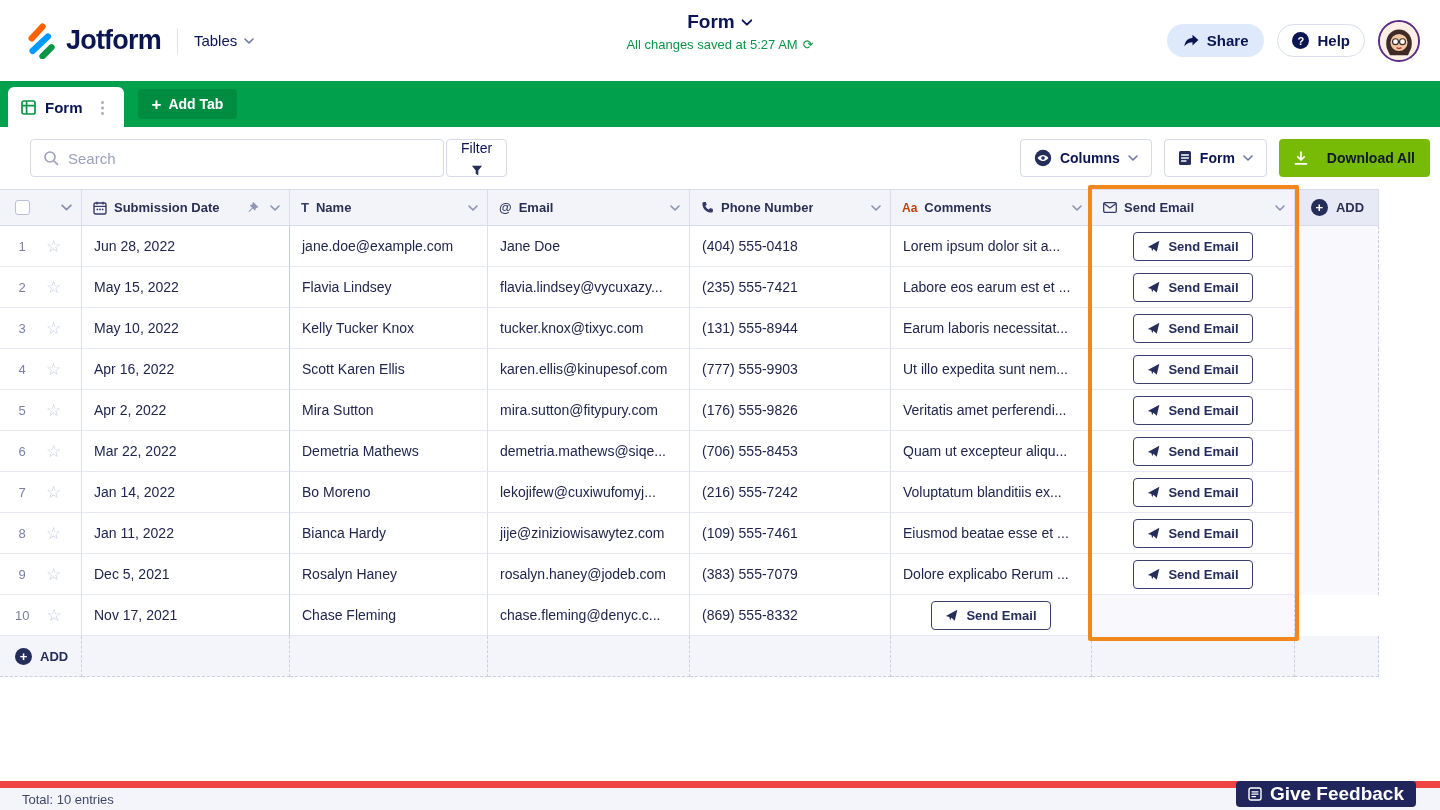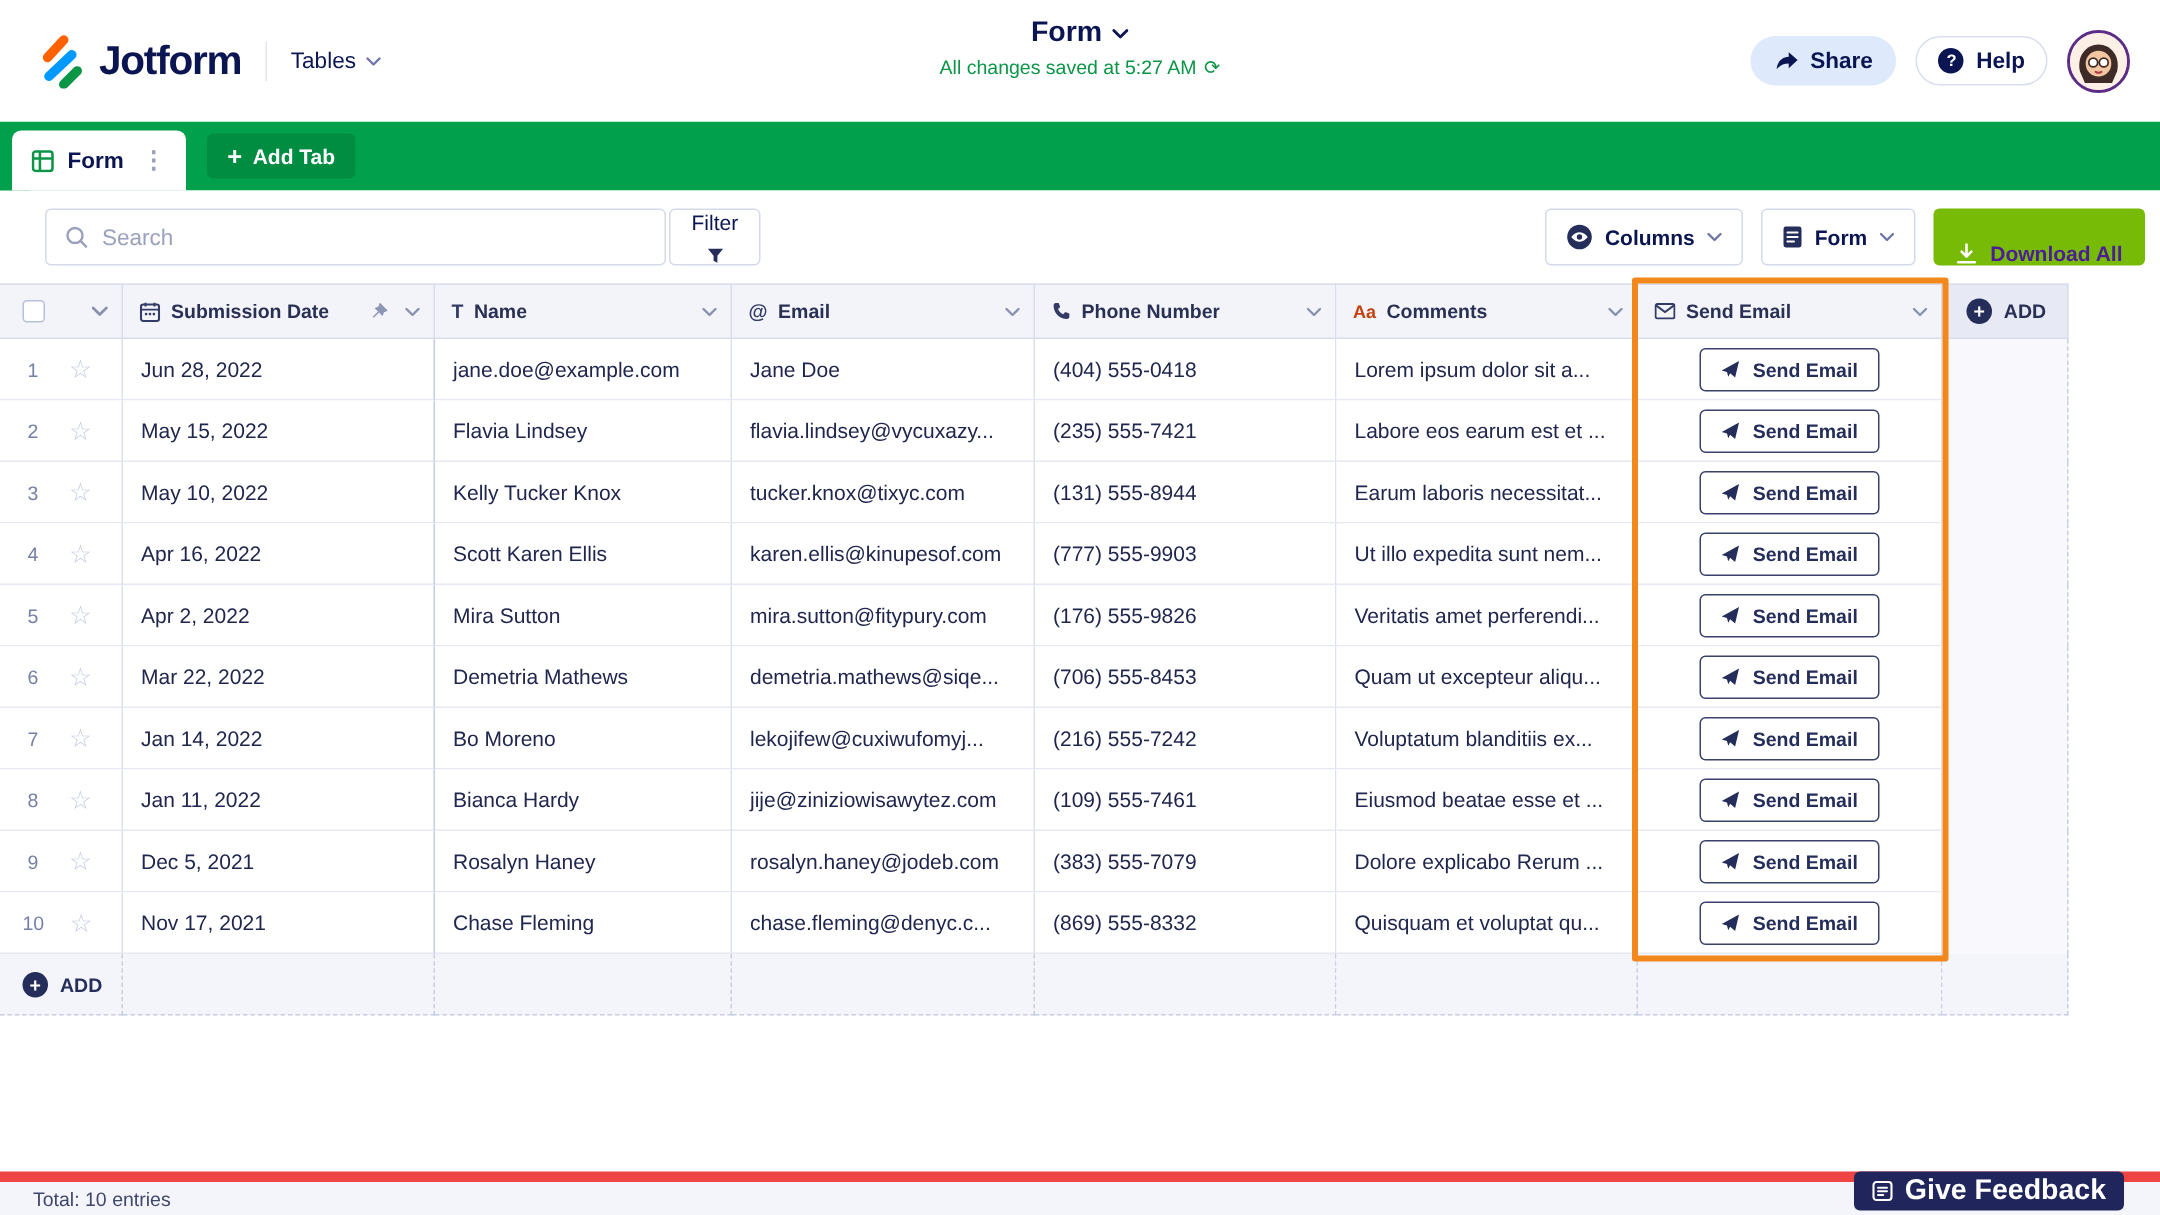--- a/index.html
+++ b/index.html
@@ -31,21 +31,21 @@
   .add-tab-plus { font-size:17px; font-weight:bold; line-height:1; }
 
   
   .toolbar { height:62px; display:flex; align-items:center; padding:0 10px; background:#fff;margin-left:20px; }
   .search-box { width:414px; height:38px; border:1px solid #D5D9EA; border-radius:4px; display:flex; align-items:center; padding:0 12px; gap:9px; background:#fff; }
   .search-input { border:none; outline:none; flex:1; font-size:15px; color:#0A1551; font-family:inherit; background:transparent; }
   .search-input::placeholder { color:#9BA1BC; }
   .filter-btn { height:38px; border:1px solid #D5D9EA; border-radius:4px; margin-left:2px; padding:0 14px; display:flex; align-items:center; gap:9px; font-size:14px; color:#0A1551; background:#fff; cursor:pointer; font-family:inherit;flex-direction:column; }
   .toolbar-right { margin-left:auto; display:flex; align-items:center; gap:12px; }
   .tb-btn { height:38px; border:1px solid #D5D9EA; border-radius:4px; background:#fff; display:flex; align-items:center; gap:8px; padding:0 13px; font-size:14px; font-weight:bold; color:#0A1551; cursor:pointer; font-family:inherit; }
-  .download-btn { height:38px; border:none; border-radius:4px; background:#78BB07; color:#4c1d95; font-weight:bold; font-size:14px; display:flex; align-items:flex-end; gap:9px; padding:0 15px; cursor:pointer; font-family:inherit; }
+  .download-btn { height:38px; border:none; border-radius:4px; background:#78BB07; color:#0f172a; font-weight:bold; font-size:14px; display:flex; align-items:center; gap:19px; padding:0 15px; cursor:pointer; font-family:inherit; }
 
   
   .table-wrap { position:relative; width:1379px; }
   .tgrid { display:grid; grid-template-columns:82px 208px 198px 202px 201px 201px 203px 84px; }
   .hcell { height:37px; background:#F3F4FA; border-right:1px solid #D9DCEC; border-top:1px solid #D9DCEC; border-bottom:1px solid #D9DCEC; display:flex; align-items:center; gap:7px; padding:0 9px 0 11px; font-size:13px; font-weight:bold; color:#2A3054; cursor:pointer; }
   .hcell .hlabel { white-space:nowrap; overflow:hidden; }
   .hcell .chev { margin-left:auto; flex:0 0 auto; }
   .gutter-h { gap:17px; padding-left:15px; cursor:default; }
   .checkbox { width:15px; height:15px; border:1.5px solid #B9BFD8; border-radius:3px; background:#fff; cursor:pointer; }
   .addcol-h { background:#E7E9F4; justify-content:center; gap:8px; border-right:1px solid #D9DCEC; }
@@ -460,21 +460,20 @@
 
     <div class="tgrid">
       <div class="cell gutter">
         <span class="rownum">10</span>
         <span class="star">☆</span>
       </div>
       <div class="cell c-date">Nov 17, 2021</div>
       <div class="cell">Chase Fleming</div>
       <div class="cell">chase.fleming@denyc.c...</div>
       <div class="cell">(869) 555-8332</div>
-      <div class="cell">Quisquam et voluptat qu...</div>
       <div class="cell c-send">
         <button class="send-btn">
           <svg width="13" height="13" viewBox="0 0 16 16">
                 <path d="M1 8.6L15.2 0.9 12 14.4l-4.1-3.6-1.5 3-1.1-4L1 8.6z" fill="#252D5B"></path>
               </svg>
           <span>Send Email</span>
         </button>
       </div>
       <div class="cell c-addcol"></div>
     </div>

